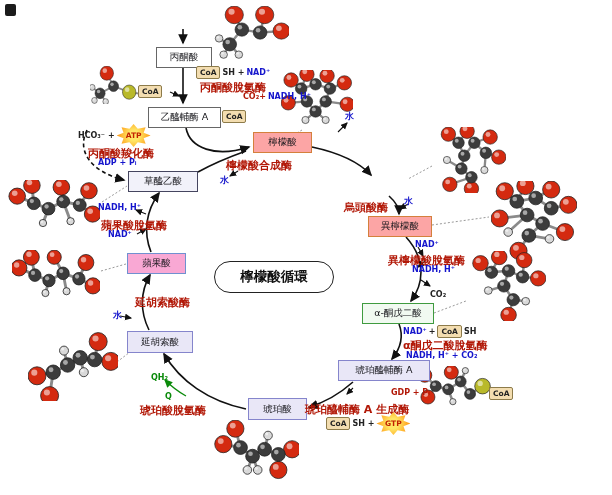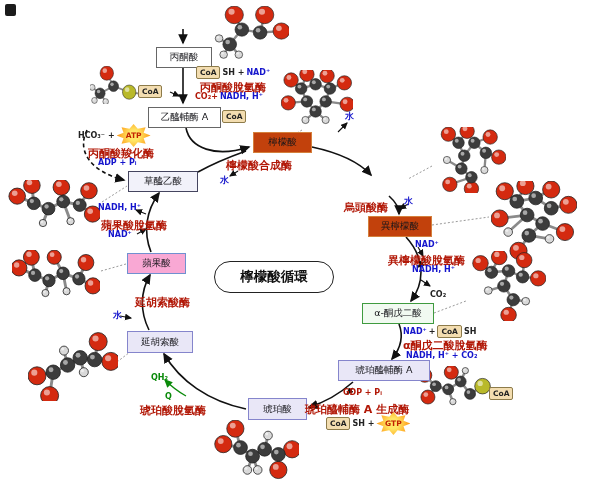--- a/index.html
+++ b/index.html
@@ -4,32 +4,32 @@
 <style>
   html,body{margin:0;padding:0;background:#fff;}
   .stage{position:relative;width:612px;height:495px;background:#fff;overflow:hidden;
          font-family:"DejaVu Sans",sans-serif;}
   .arrows{position:absolute;left:0;top:0;z-index:1;}
   .mol{position:absolute;z-index:2;}
   .mol svg{width:100%;height:100%;display:block;}
   .node{position:absolute;z-index:3;display:flex;align-items:center;justify-content:center;
         border-radius:0;font-weight:normal;color:#15151a;background:#fff;
         border:1.5px solid #666;font-size:9.5px;white-space:nowrap;}
-  .node.orange{border-color:#d4803c;background:#c2410c;}
+  .node.orange{border-color:#d4803c;background:#fca5a5;}
   .node.green{border-color:#3f9b3f;background:#f1faf1;}
   .node.purple{border-color:#8585cc;background:#e9e7f7;}
   .node.bluebox{border-color:#7090d0;background:#f9a8d4;}
   .node.darkbox{border-color:#45455f;background:#f2f2fa;}
   .center-box{position:absolute;z-index:3;display:flex;align-items:center;justify-content:center;
         border:1.6px solid #222;border-radius:16px;background:#fff;font-weight:bold;
         font-size:13.5px;color:#111;}
   .lbl{position:absolute;z-index:4;font-weight:bold;white-space:nowrap;font-size:8px;}
   .enz{color:#b21807;font-size:11px;}
   .blue{color:#1414cc;}
-  .red{color:#b21807;}
+  .red{color:#b21807;margin-left:48px;}
   .green-t{color:#0a8a0a;}
   .dark{color:#222;}
   .water{font-size:9px;color:#1414cc;}
   .row{position:absolute;z-index:4;display:flex;align-items:center;gap:2px;
        font-weight:bold;font-size:8px;white-space:nowrap;}
   .coa{display:inline-block;background:#f3ddb0;border:1px solid #8d7b4a;border-radius:2px;
        padding:0 3px;font-size:7.5px;font-weight:bold;color:#222;line-height:11px;z-index:4;}
   .coa.abs{position:absolute;}
   .star{display:inline-flex;align-items:center;justify-content:center;width:34px;height:23px;
         background:radial-gradient(circle,#ffe766 25%,#ffa21f 75%);

